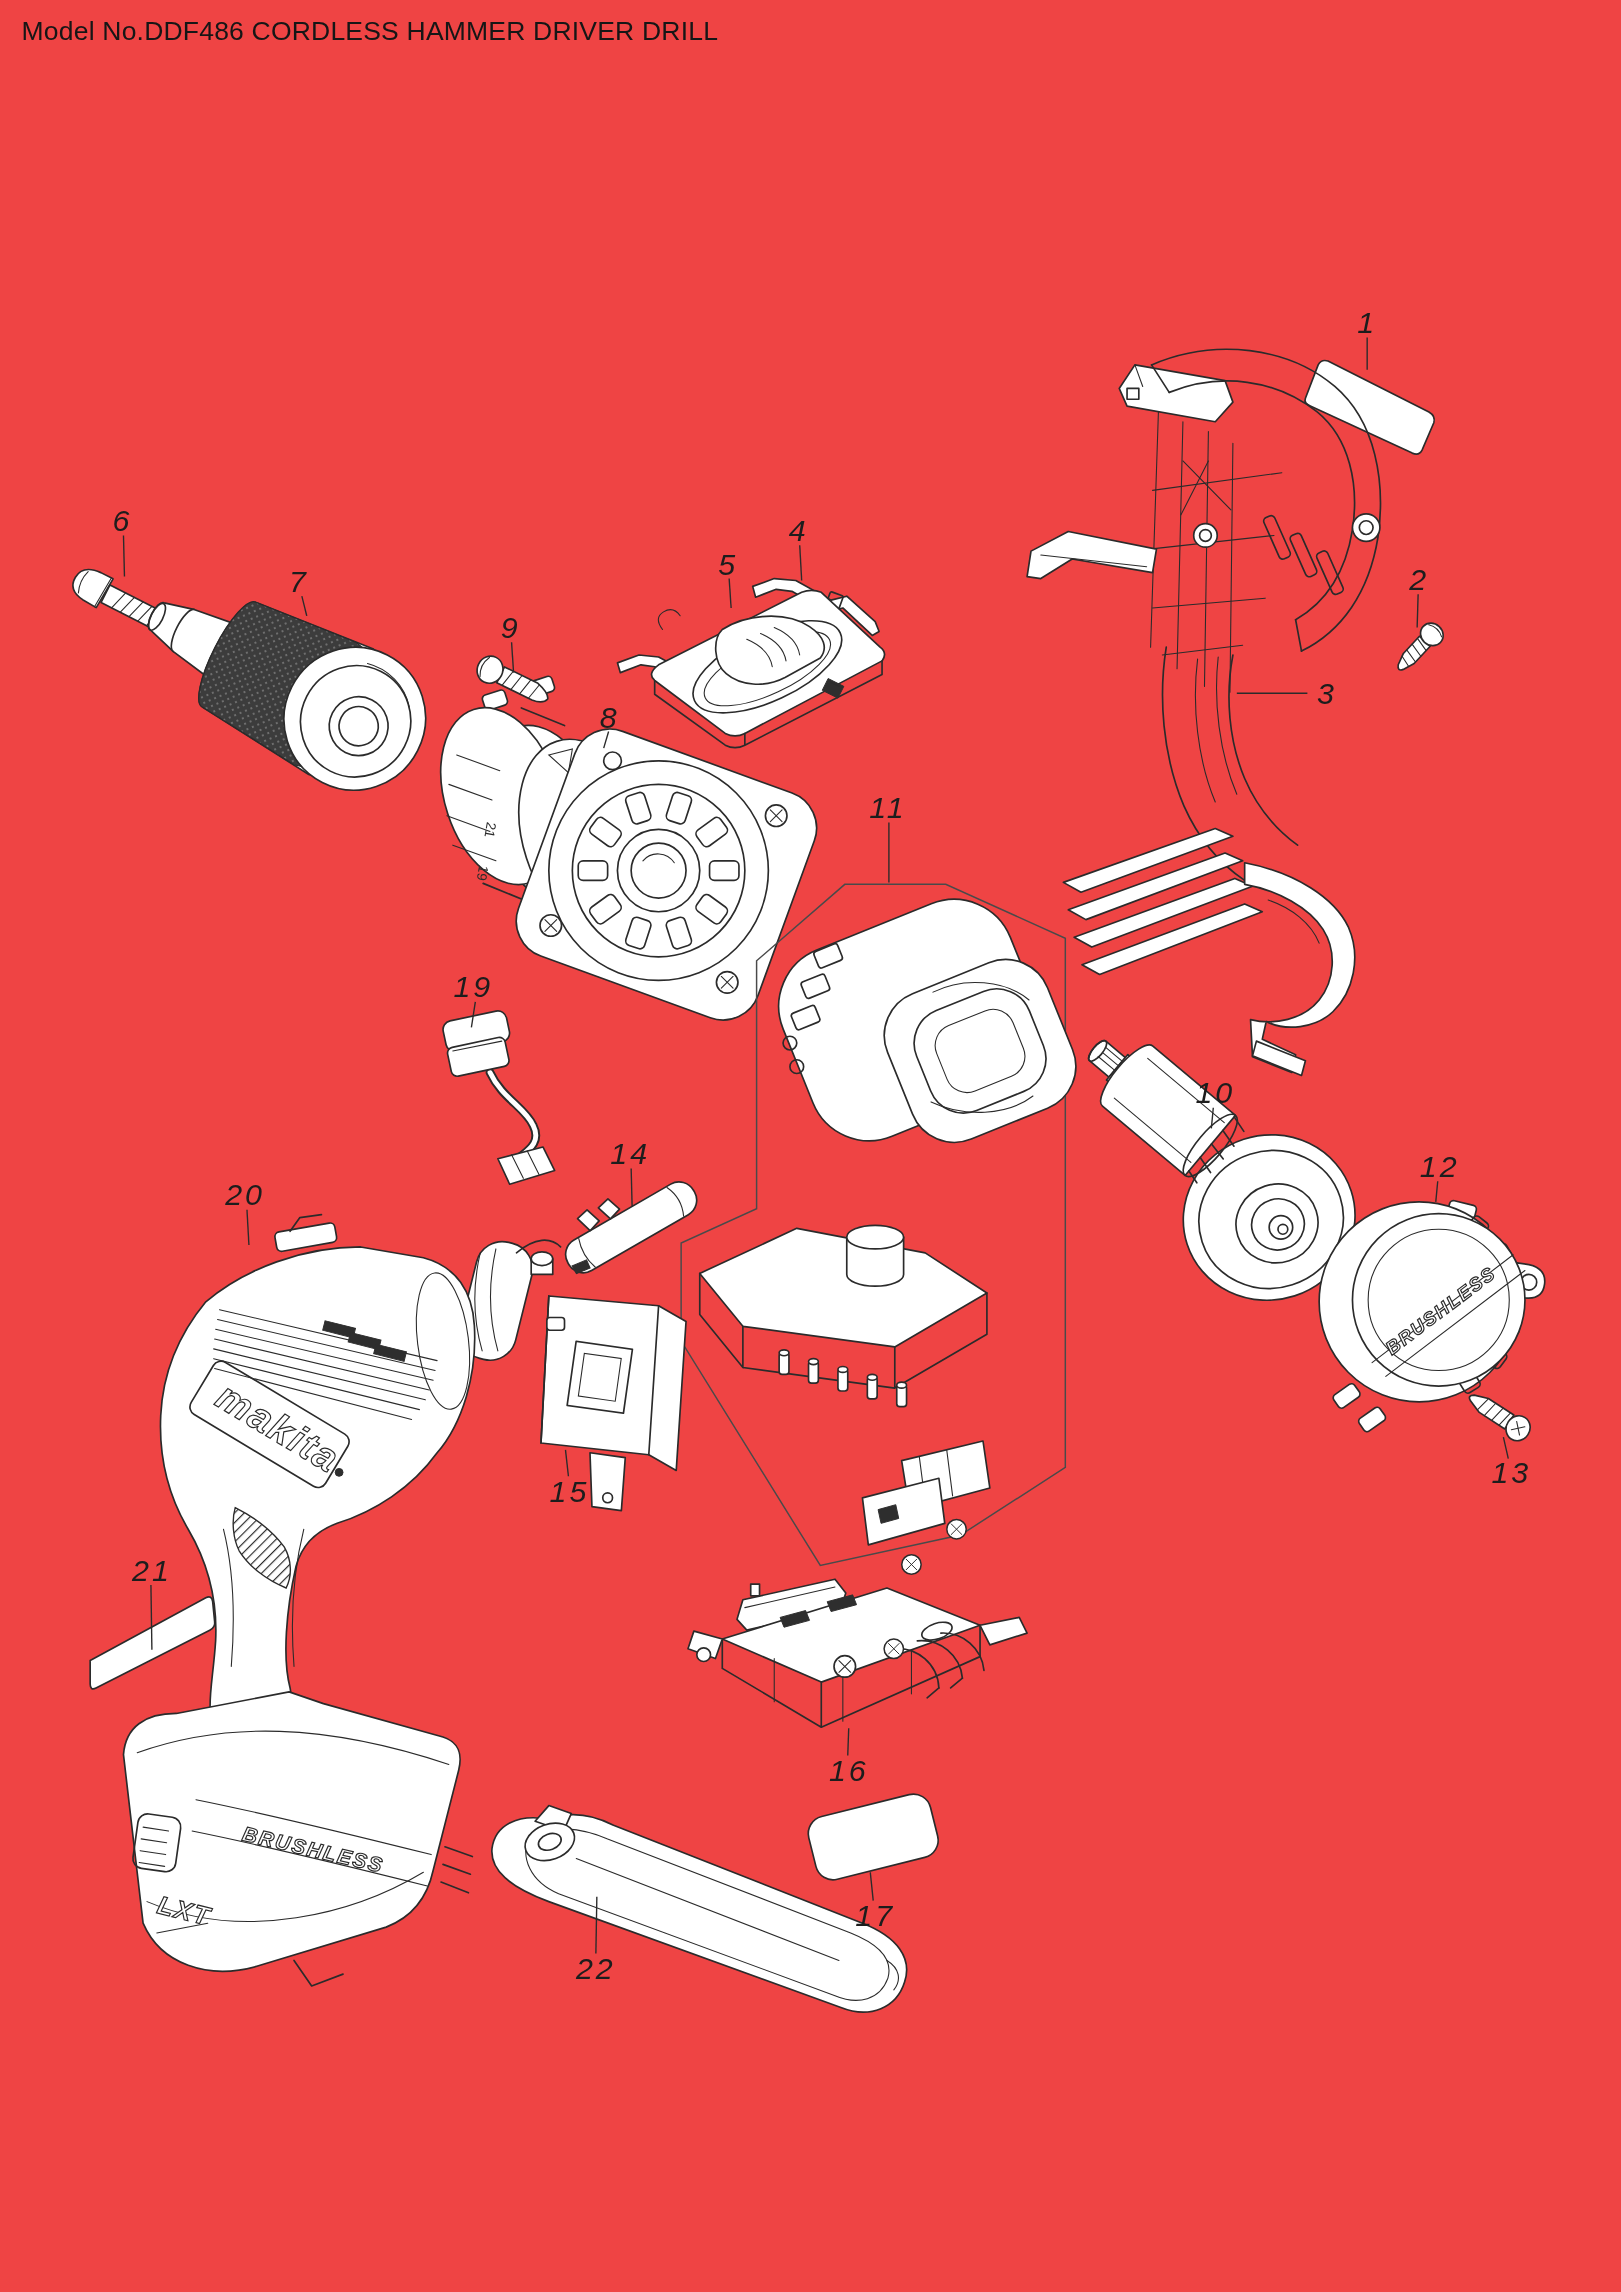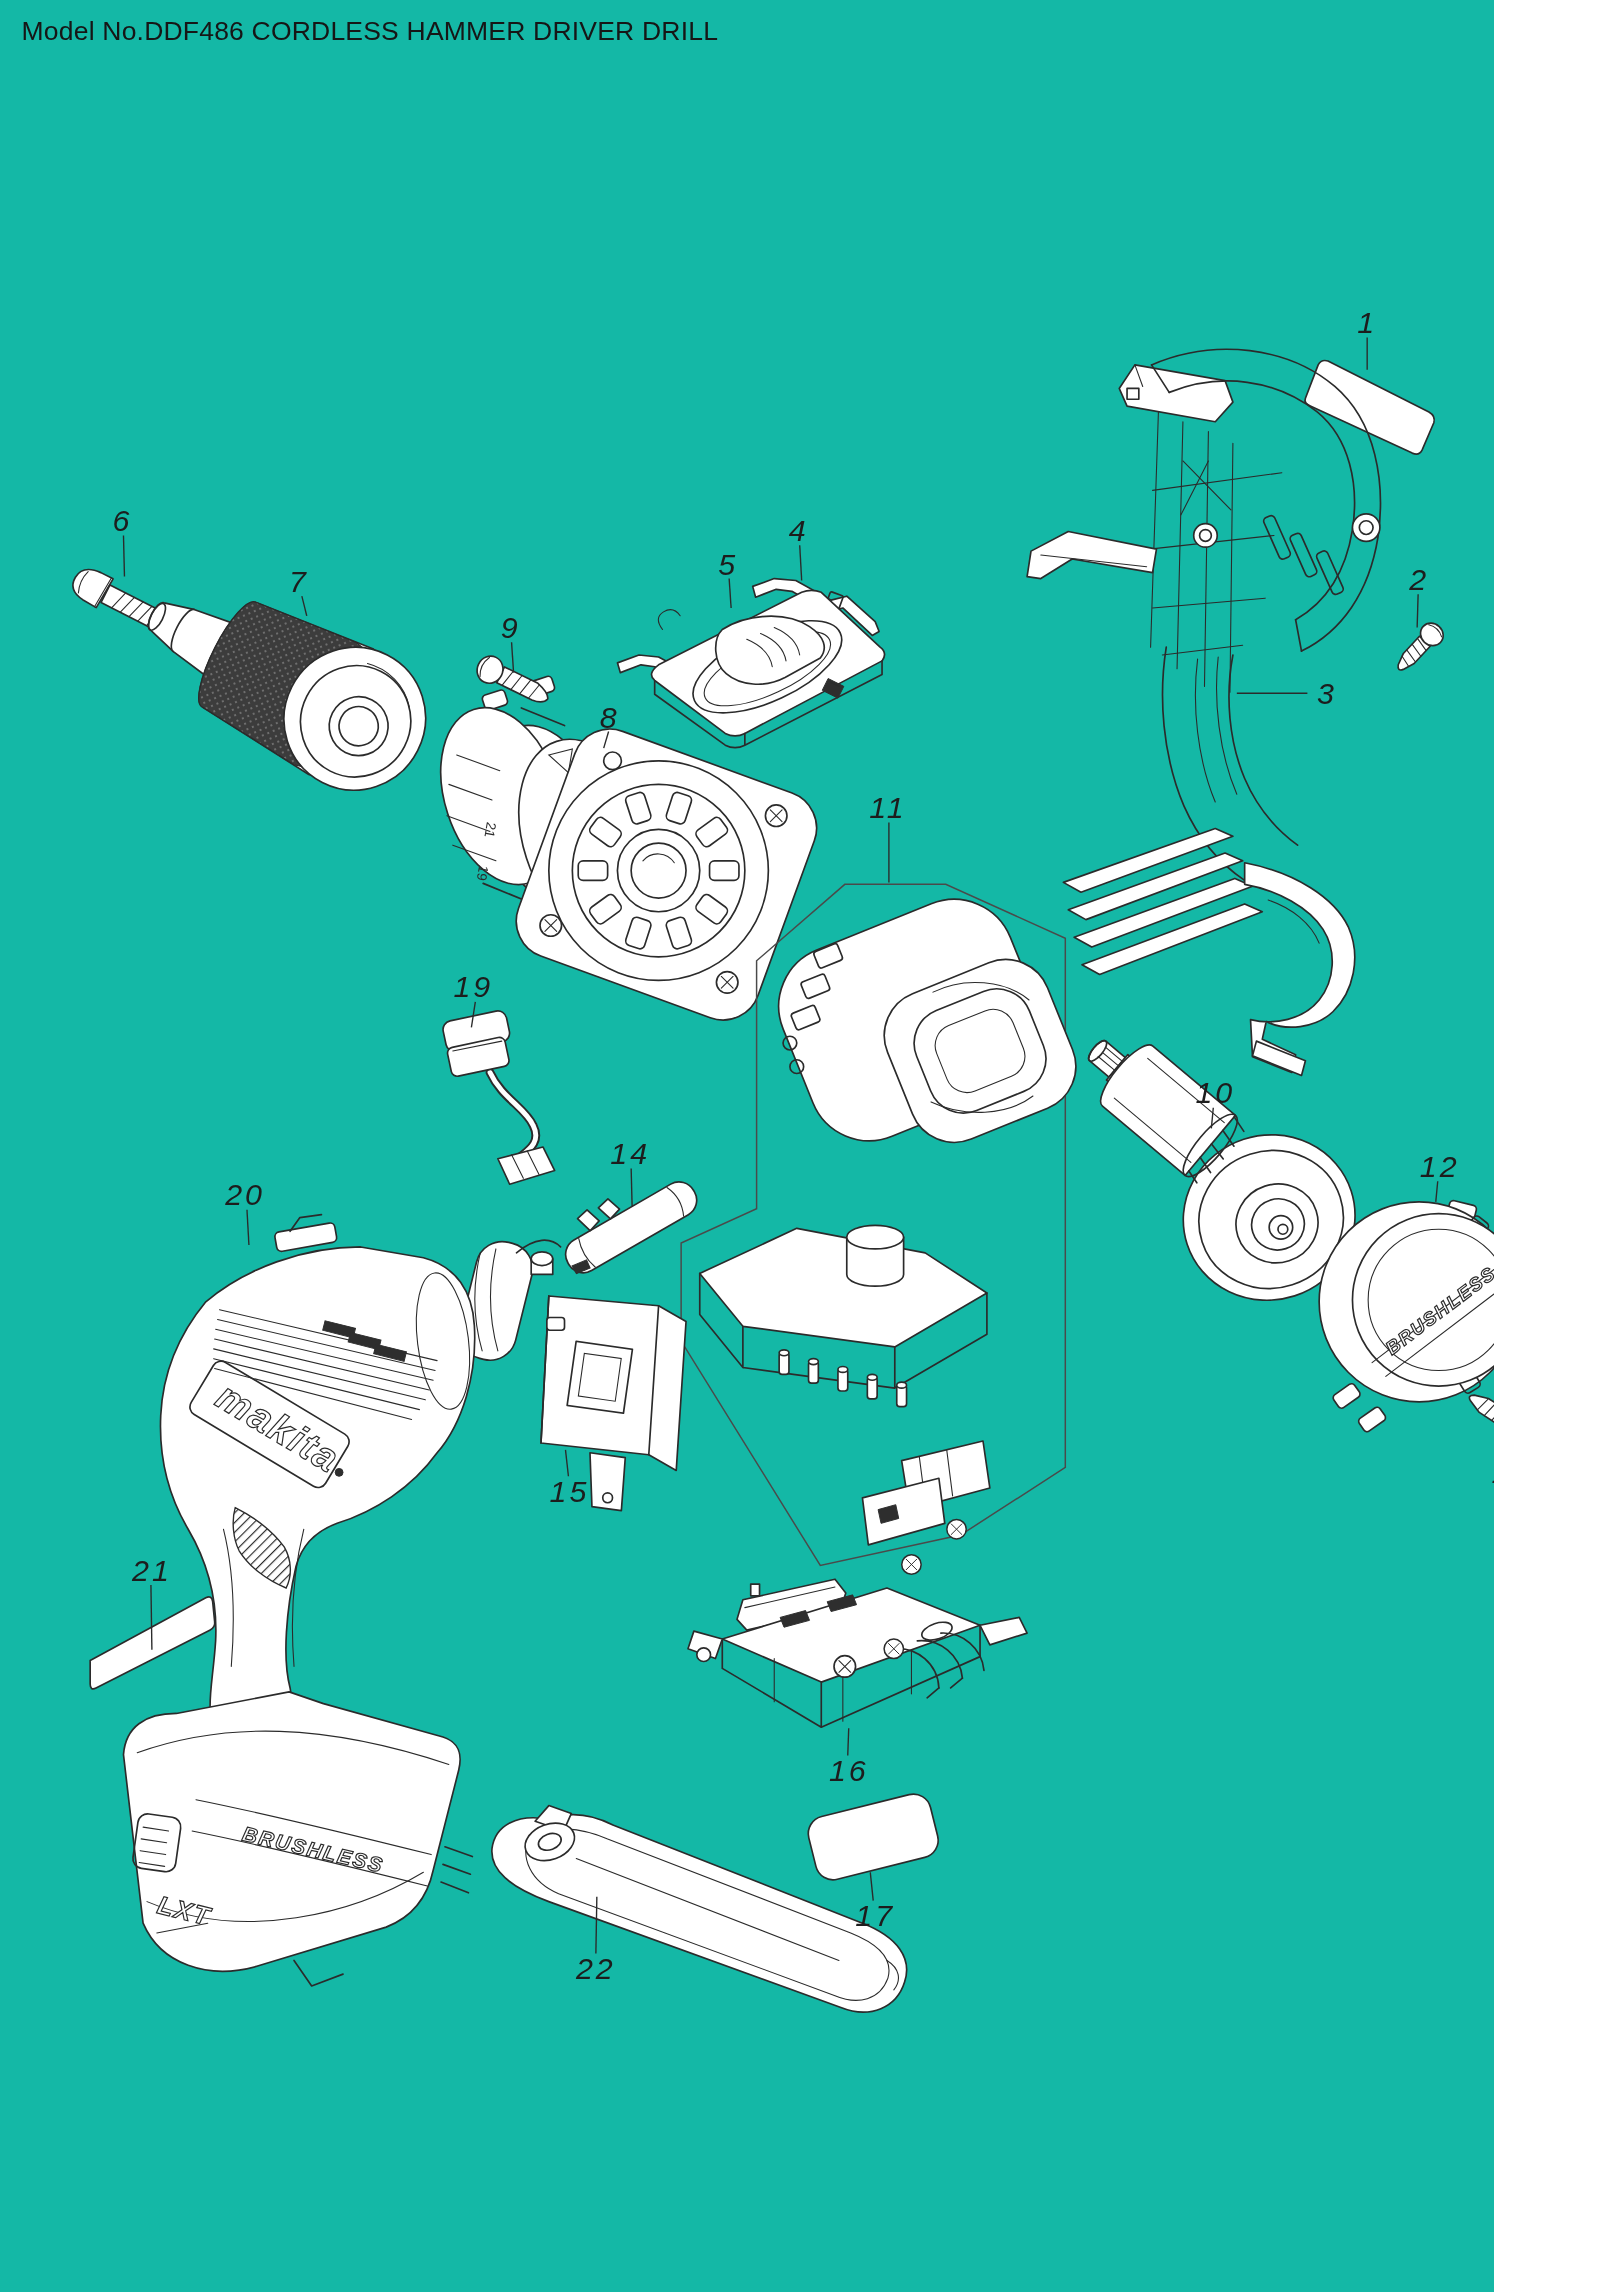--- a/index.html
+++ b/index.html
@@ -1,16 +1,16 @@
 <!DOCTYPE html>
 <html><head>
 <meta charset="utf-8">
 <style>
   html,body{margin:0;padding:0;background:#ffffff;}
-  #page{position:relative;width:1494px;height:2293px;background:#14b8a6;overflow:hidden;
+  #page{position:relative;width:1621px;height:2293px;background:#ef4444;overflow:hidden;
         font-family:"Liberation Sans",sans-serif;}
   #title{position:absolute;left:21.6px;top:15.7px;font-size:26.5px;color:#161616;letter-spacing:0.2px;}
   svg{position:absolute;left:0;top:0;}
   .ln{stroke:#2b2b2b;stroke-width:1.7;fill:none;stroke-linecap:round;stroke-linejoin:round;}
   .w{stroke:#2b2b2b;stroke-width:1.7;fill:#ffffff;stroke-linejoin:round;stroke-linecap:round;}
   .thin{stroke:#2b2b2b;stroke-width:1.1;fill:none;stroke-linecap:round;}
   .dk{fill:#2e2e2e;stroke:#2e2e2e;stroke-width:1;}
   .pnum{font-family:"Liberation Sans",sans-serif;font-style:italic;font-size:31px;fill:#1d1d1d;letter-spacing:3px;stroke:none;}
   .brandOutline{font-family:"Liberation Sans",sans-serif;font-weight:bold;font-style:italic;
         fill:#ffffff;stroke:#2b2b2b;stroke-width:1.2px;letter-spacing:2px;}

